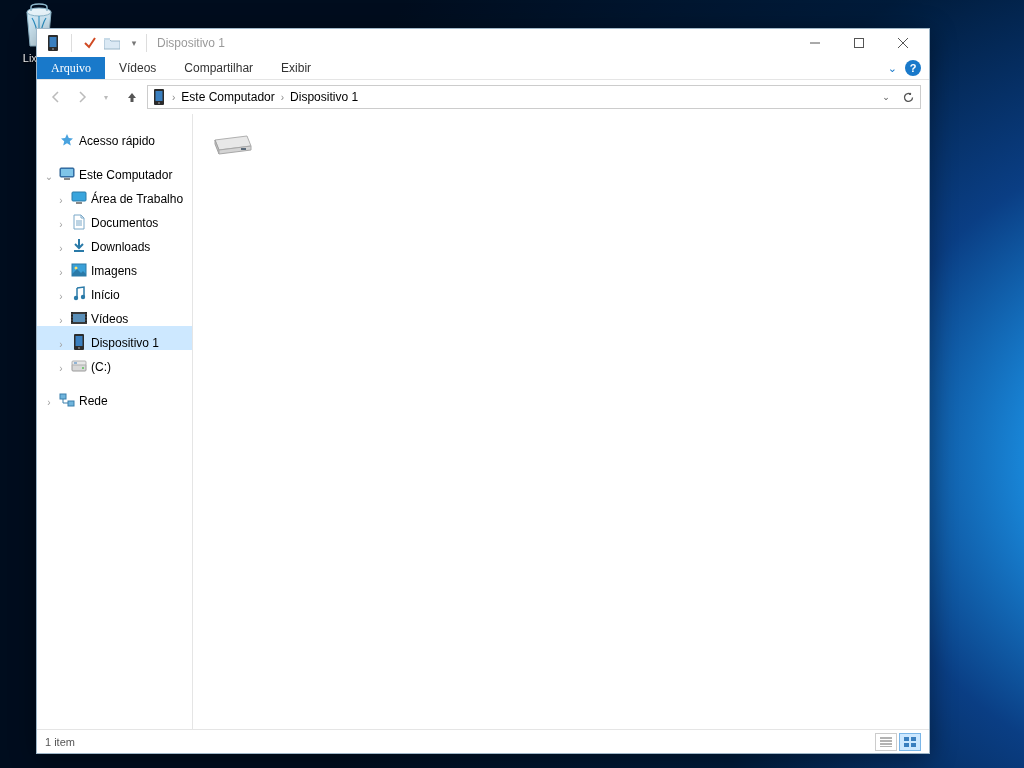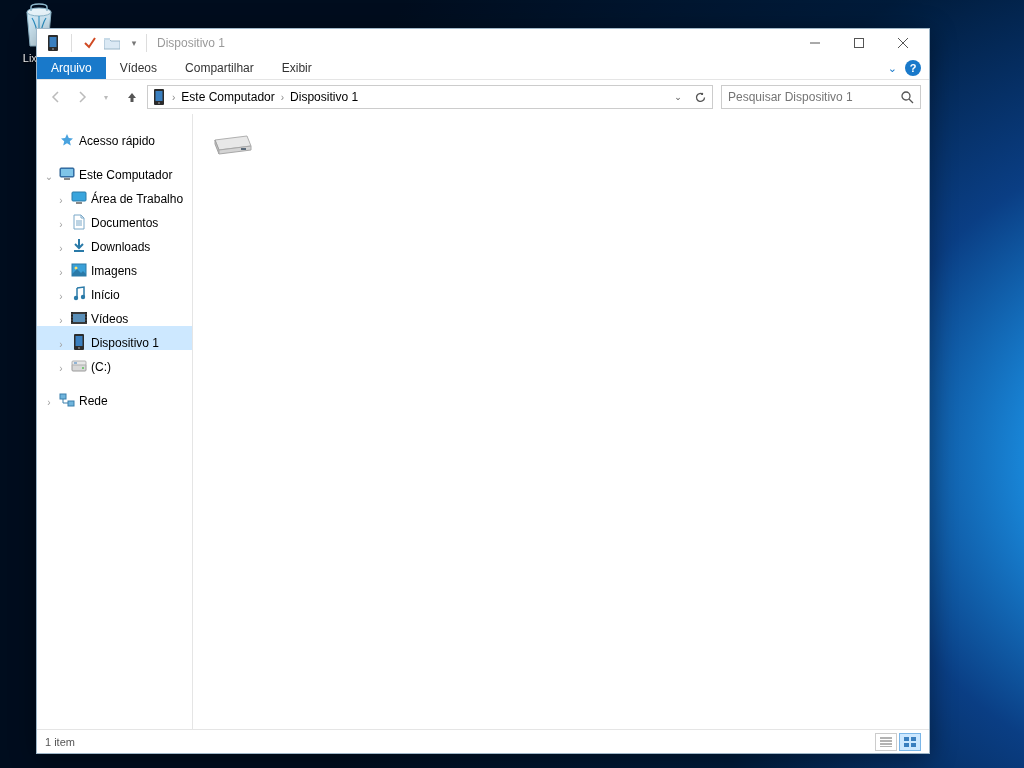--- a/index.html
+++ b/index.html
@@ -21,21 +21,21 @@
 .titlebar { height: 28px; display: flex; align-items: center; padding: 0 4px; background: #fff; }
 .titlebar .qat { display: flex; align-items: center; gap: 6px; padding-left: 4px; }
 .titlebar .qat .ic { width: 16px; height: 16px; display: flex; align-items: center; justify-content: center; }
 .titlebar .sep { width: 1px; height: 18px; background: #ddd; margin: 0 4px; }
 .titlebar .title { color: #9a9a9a; font-size: 12px; margin-left: 6px; }
 .titlebar .spacer { flex: 1; }
 .titlebar .winbtn { width: 44px; height: 28px; display: flex; align-items: center; justify-content: center; color: #555; cursor: pointer; }
 
 .ribbon { height: 23px; display: flex; align-items: stretch; border-bottom: 1px solid #e5e5e5; font-size: 12px; }
 .ribbon .tab { padding: 0 14px; display: flex; align-items: center; cursor: pointer; color: #333; }
-.ribbon .tab.file { background: #1979ca; color: #fff; }
+.ribbon .tab.file { background: #1979ca; color: #fff; font-family: Liberation Serif, serif; }
 .ribbon .spacer { flex: 1; }
 .ribbon .rend { display: flex; align-items: center; gap: 8px; padding-right: 8px; }
 .ribbon .chev { color: #1979ca; font-size: 11px; cursor: pointer; }
 .ribbon .help { width: 16px; height: 16px; border-radius: 50%; background: #1979ca; color: #fff; font-size: 11px; font-weight: bold; display: flex; align-items: center; justify-content: center; cursor: pointer; }
 
 .navbar { height: 34px; display: flex; align-items: center; gap: 4px; padding: 4px 8px; }
 .navbar .navbtn { width: 22px; height: 22px; display: flex; align-items: center; justify-content: center; color: #bbb; cursor: pointer; }
 .navbar .navbtn.active { color: #555; }
 .navbar .dd { color: #bbb; font-size: 8px; margin-left: -2px; }
 .navbar .up { color: #555; }
@@ -180,29 +180,20 @@
       <span class="addr-end">
         <span class="btn" style="font-size:9px;">⌄</span>
         <span class="btn">
             <svg width="13" height="13" viewBox="0 0 13 13">
               <path d="M10.5 6.5 A4 4 0 1 1 9 3.3" fill="none" stroke="#555" stroke-width="1.3"></path>
               <path d="M9 1.5 L9 4 L6.5 4 Z" fill="#555"></path>
             </svg>
           </span>
       </span>
     </div>
-    <div class="searchbox">
-      <input placeholder="Pesquisar Dispositivo 1" style="">
-      <span class="sicon">
-          <svg width="13" height="13" viewBox="0 0 13 13">
-            <circle cx="5" cy="5" r="4" fill="none" stroke="#555" stroke-width="1.3"></circle>
-            <line x1="8" y1="8" x2="12" y2="12" stroke="#555" stroke-width="1.3"></line>
-          </svg>
-        </span>
-    </div>
   </div>
 
   <div class="body">
     <div class="tree">
       <div class="node lvl1">
         <span class="exp"></span>
         <span class="ic">
             <svg width="14" height="14" viewBox="0 0 14 14">
               <path d="M7 1 L8.8 5 L13 5.4 L9.8 8.2 L10.8 12.5 L7 10.2 L3.2 12.5 L4.2 8.2 L1 5.4 L5.2 5 Z" fill="#4aa3df"></path>
             </svg>

